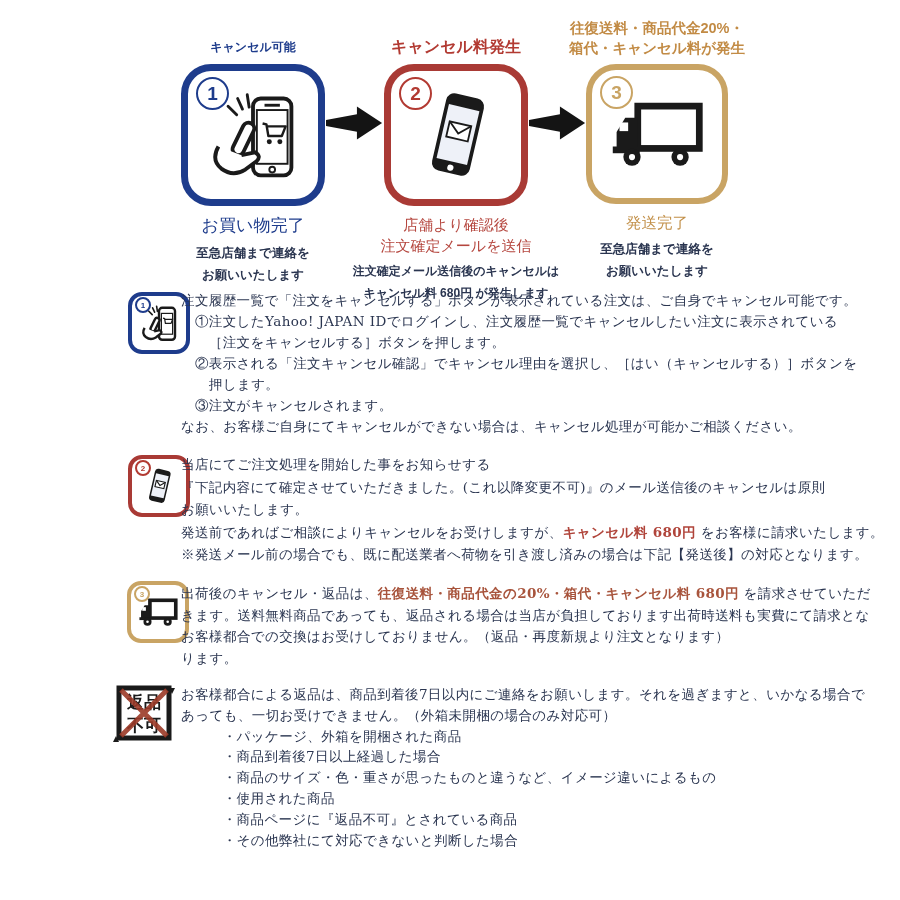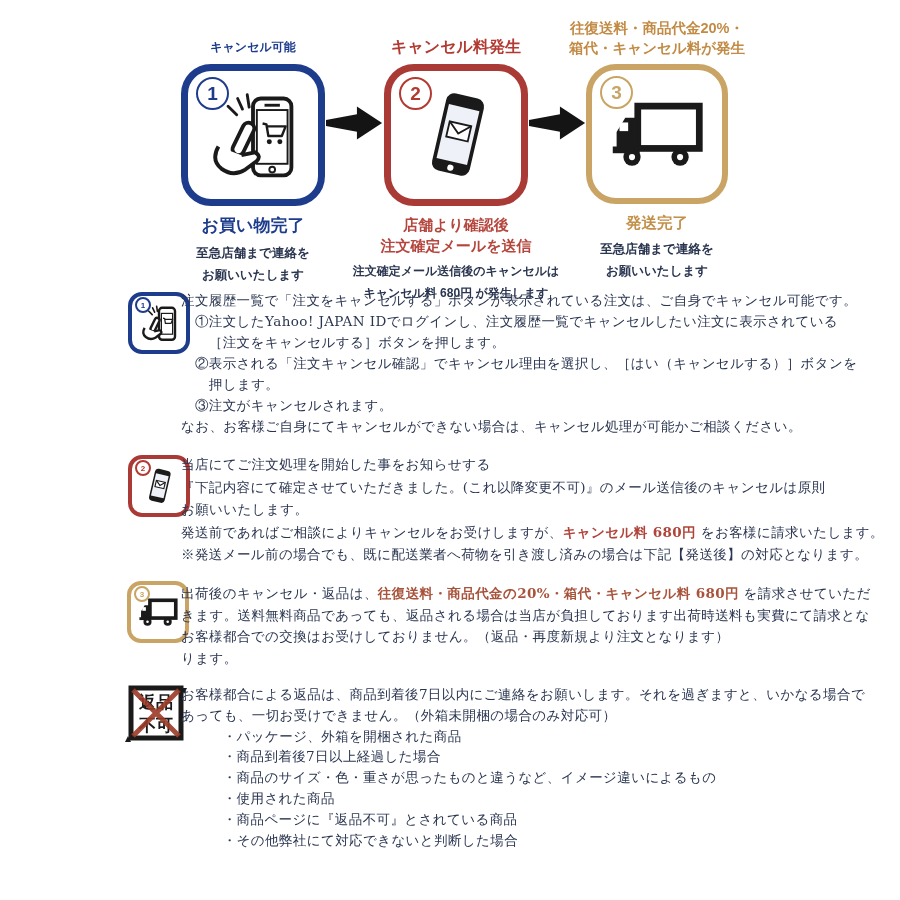--- a/index.html
+++ b/index.html
@@ -17,21 +17,21 @@
 
   .step-box{width:130px;height:128px;border-radius:30px;margin:6px auto 8px;position:relative;
             background:#fff;display:flex;align-items:center;justify-content:center;}
   .b-blue{border:7px solid #1e3c8c;} .b-red{border:7px solid #a93a35;} .b-gold{border:6px solid #c9a464;}
   .badge{position:absolute;top:6px;left:8px;width:29px;height:29px;border-radius:50%;
          display:flex;align-items:center;justify-content:center;font-weight:bold;font-size:19px;background:#fff;}
   .g-blue{color:#1e3c8c;border:2.5px solid #1e3c8c;}
   .g-red{color:#b23a32;border:2.5px solid #b23a32;}
   .g-gold{color:#c9a464;border:2.5px solid #c9a464;}
 
-  .title .tline{white-space:pre;font-weight:bold;}
+  .title .tline{white-space:pre;font-weight:normal;}
   .t-blue{color:#1e3c8c;font-size:17px;line-height:24px;}
   .t-red{color:#b5463e;font-size:15px;line-height:21px;}
   .t-gold{color:#c29049;font-size:15.5px;line-height:22px;}
   .note{margin-top:4px;color:#2a3550;font-weight:600;}
   .note .tline{white-space:pre;font-size:12.5px;line-height:22px;}
   .note2 .tline{font-size:12px;}
 
   .arrow{position:absolute;top:103px;}
   .arrow1{left:326px;} .arrow2{left:529px;}
 
@@ -203,21 +203,21 @@
       </svg>
     </div>
   </div>
   <div class="sec-text lh215" style="top:583px;">
       <div class="tline"><span>出荷後のキャンセル・返品は、</span><span class="hl-rust">往復送料・商品代金の20%・箱代・キャンセル料 680円</span><span> を請求させていただ</span></div>
       <div class="tline"><span>きます。送料無料商品であっても、返品される場合は当店が負担しております出荷時送料も実費にて請求とな</span></div>
       <div class="tline"><span>お客様都合での交換はお受けしておりません。（返品・再度新規より注文となります）</span></div>
       <div class="tline"><span>ります。</span></div>
     </div>
 
-  <div class="sec-icon" style="left:124px;top:684px;">
+  <div class="sec-icon" style="left:112px;top:684px;">
     <svg width="64" height="62" viewBox="0 0 64 62">
       <rect x="7" y="4" width="50" height="50" fill="#fff" stroke="#1a1a1a" stroke-width="5"></rect>
       <text x="32" y="24" text-anchor="middle" font-size="17" font-weight="bold" fill="#1a1a1a" font-family="'Liberation Sans','DejaVu Sans',sans-serif">返品</text>
       <text x="32" y="47" text-anchor="middle" font-size="17" font-weight="bold" fill="#1a1a1a" font-family="'Liberation Sans','DejaVu Sans',sans-serif">不可</text>
       <path d="M9 6 L55 52 M55 6 L9 52" stroke="#9c3a28" stroke-width="5" opacity="0.9"></path>
       <path d="M1 58 l3 -6 l3 6 z" fill="#1a1a1a"></path>
       <path d="M57 4 l3 6 l3 -6 z" fill="#1a1a1a"></path>
     </svg>
   </div>
   <div class="sec-text lh208" style="top:684px;">

